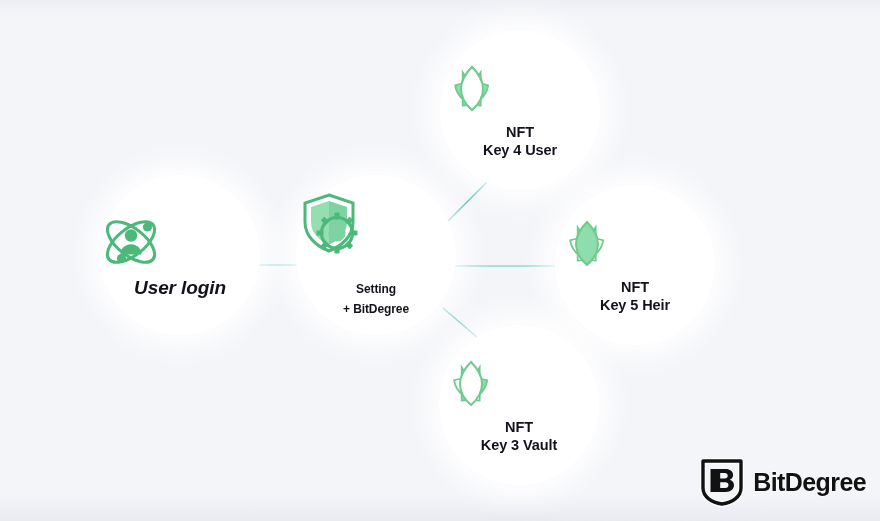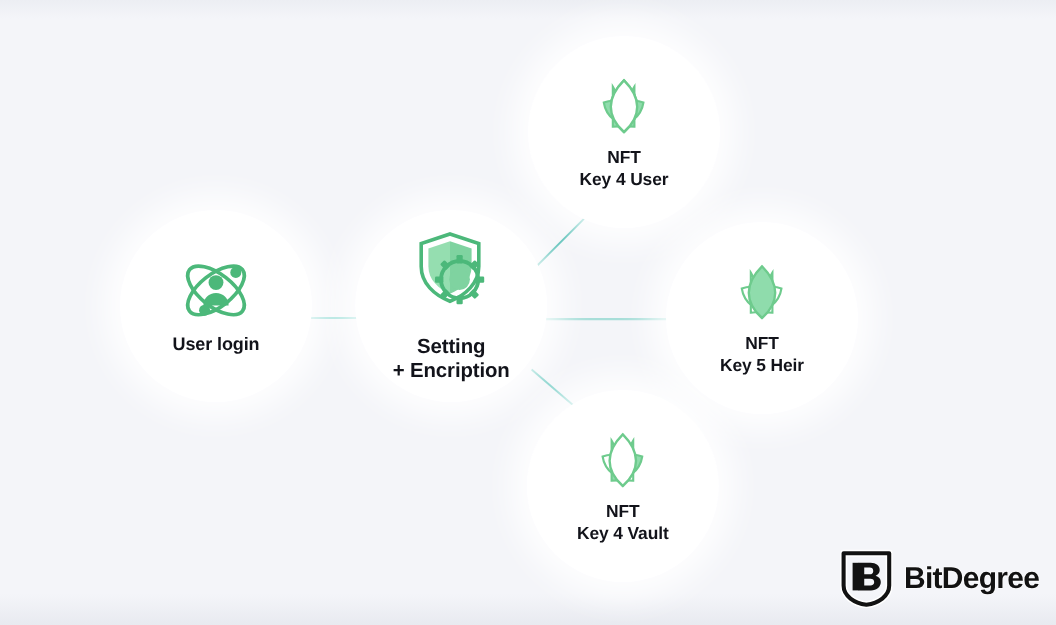--- a/index.html
+++ b/index.html
@@ -16,21 +16,20 @@
     overflow:hidden;
   }
   #edges{position:absolute;left:0;top:0;width:880px;height:521px;}
 
   .node{
     position:absolute;
     border-radius:50%;
     background:#ffffff;
     display:flex;
     flex-direction:column;
-    align-items:center;
     justify-content:center;
     box-shadow:0 0 26px 14px rgba(255,255,255,0.85);
   }
   .node .glyph{
     display:block;
     line-height:0;
   }
   .node .label{
     text-align:center;
     color:#12131a;
@@ -41,24 +40,24 @@
   .label .l2{display:block;}
 
   
   #node-user-login{left:100px;top:175px;width:160px;height:160px;}
   #node-setting{left:296px;top:175px;width:160px;height:160px;}
   #node-nft-1{left:440px;top:30px;width:160px;height:160px;}
   #node-nft-2{left:555px;top:185px;width:160px;height:160px;}
   #node-nft-3{left:439px;top:325px;width:160px;height:160px;}
 
   #node-user-login .glyph{margin-bottom:8px;}
-  #node-user-login .label{font-size:15px;line-height:18px;}
+  #node-user-login .label{font-size:19px;line-height:18px;font-style:italic;}
 
   #node-setting .glyph{margin-bottom:6px;}
-  #node-setting .label{font-size:17px;line-height:20px;margin-top:17px;}
+  #node-setting .label{font-size:12px;line-height:20px;margin-top:17px;}
 
   .nft .glyph{margin-bottom:7px;}
   .nft .label{font-size:14.5px;line-height:17.5px;}
 
   
   #watermark{
     position:absolute;
     right:14px;bottom:14px;
     display:flex;align-items:center;gap:9px;
   }
@@ -118,21 +117,21 @@
             <rect x="-20.5" y="-2.6" width="7" height="5.2" rx="1" transform="rotate(45)"></rect>
             <rect x="13.5" y="-2.6" width="7" height="5.2" rx="1" transform="rotate(45)"></rect>
           </g>
           <circle cx="0" cy="0" r="15.5" fill="none" stroke="#4cb87a" stroke-width="3.2"></circle>
           <circle cx="0" cy="0" r="8.6" fill="#7fd3a0"></circle>
         </g>
       </svg>
     </span>
     <span class="label">
       <span class="l1">Setting</span>
-      <span class="l2">+ Encription</span>
+      <span class="l2">+ BitDegree</span>
     </span>
   </div>
 
   <div class="node nft" id="node-nft-1">
     <span class="glyph">
       <svg width="64" height="56" viewBox="0 0 64 56">
         <path d="M32 6c7 7 11 14.5 11 22 0 7.8-4.3 15.2-11 21-6.7-5.8-11-13.2-11-21 0-7.5 4-15 11-22z" fill="#8fdcac" stroke="#6ecb8d" stroke-width="2"></path>
         <path d="M32 49C18 49 5 40 3 26c8-3 16-1.5 22 4 0 0 .5-9 7-19z" fill="#8fdcac" stroke="#6ecb8d" stroke-width="2" transform="translate(9,-2) scale(0.88) translate(4,4)"></path>
         <path d="M32 49c14 0 27-9 29-23-8-3-16-1.5-22 4 0 0-.5-9-7-19z" fill="#8fdcac" stroke="#6ecb8d" stroke-width="2" transform="translate(-9,-2) scale(0.88) translate(4,4)"></path>
         <path d="M32 6c7 7 11 14.5 11 22 0 7.8-4.3 15.2-11 21-6.7-5.8-11-13.2-11-21 0-7.5 4-15 11-22z" fill="#ffffff" stroke="#6ecb8d" stroke-width="2"></path>
@@ -161,21 +160,21 @@
   <div class="node nft" id="node-nft-3">
     <span class="glyph">
       <svg width="64" height="56" viewBox="0 0 64 56">
         <path d="M32 49C18 49 5 40 3 26c8-3 16-1.5 22 4 0 0 .5-9 7-19z" fill="#ffffff" stroke="#6ecb8d" stroke-width="2" transform="translate(9,-2) scale(0.88) translate(4,4)"></path>
         <path d="M32 49c14 0 27-9 29-23-8-3-16-1.5-22 4 0 0-.5-9-7-19z" fill="#8fdcac" stroke="#6ecb8d" stroke-width="2" transform="translate(-9,-2) scale(0.88) translate(4,4)"></path>
         <path d="M32 6c7 7 11 14.5 11 22 0 7.8-4.3 15.2-11 21-6.7-5.8-11-13.2-11-21 0-7.5 4-15 11-22z" fill="#ffffff" stroke="#6ecb8d" stroke-width="2"></path>
       </svg>
     </span>
     <span class="label">
       <span class="l1">NFT</span>
-      <span class="l2">Key 4 Vault</span>
+      <span class="l2">Key 3 Vault</span>
     </span>
   </div>
 
   <div id="watermark">
     <span style="line-height:0;">
       <svg width="44" height="49" viewBox="0 0 44 49">
         <path d="M3 3h38v27c0 9-9 14.5-19 16C12 44.5 3 39 3 30z" fill="none" stroke="#ffffff" stroke-width="6" stroke-linejoin="round"></path>
         <path d="M3 3h38v27c0 9-9 14.5-19 16C12 44.5 3 39 3 30z" fill="none" stroke="#121212" stroke-width="3.4" stroke-linejoin="round"></path>
         <g fill="#121212">
           <rect x="10.5" y="11" width="4.6" height="23"></rect>

